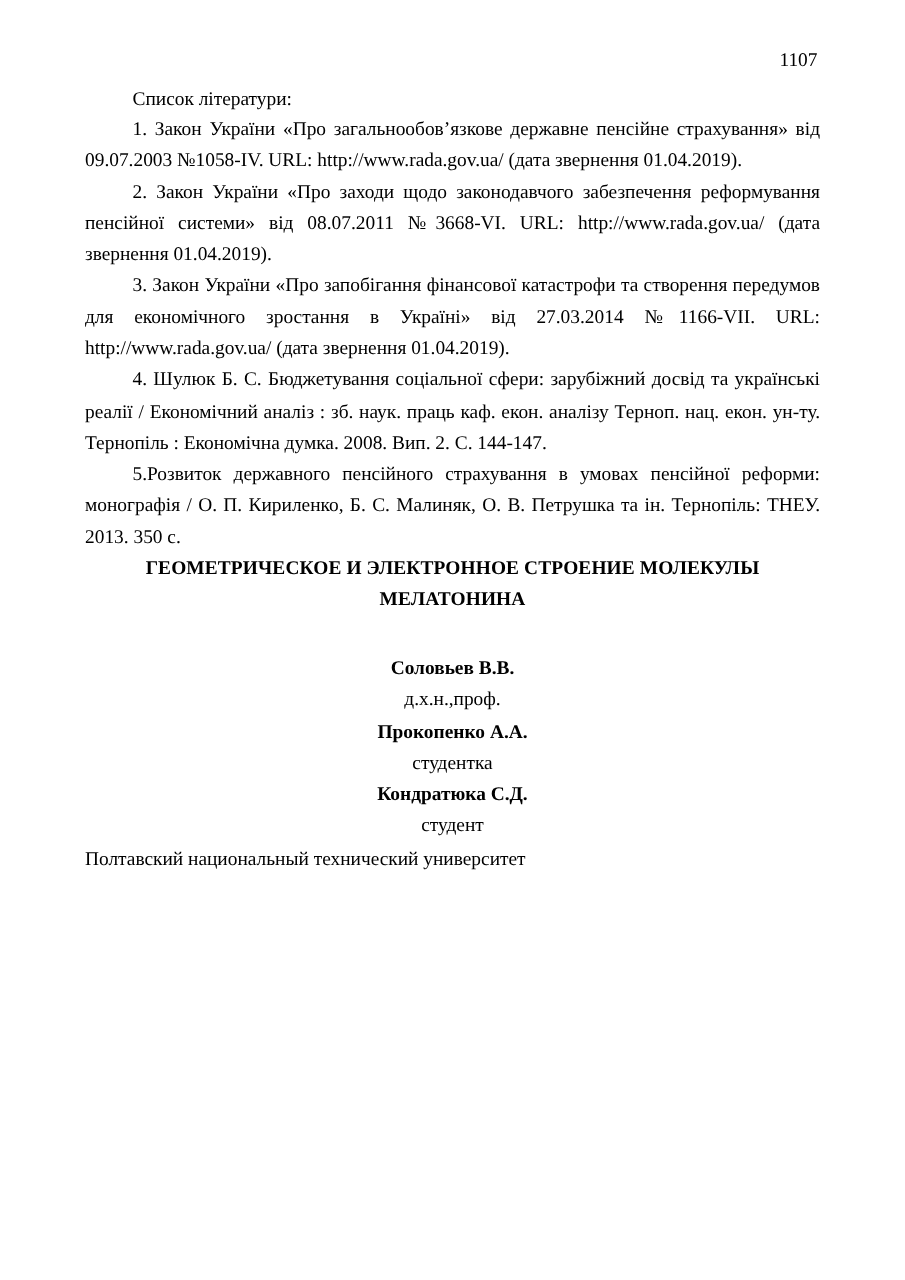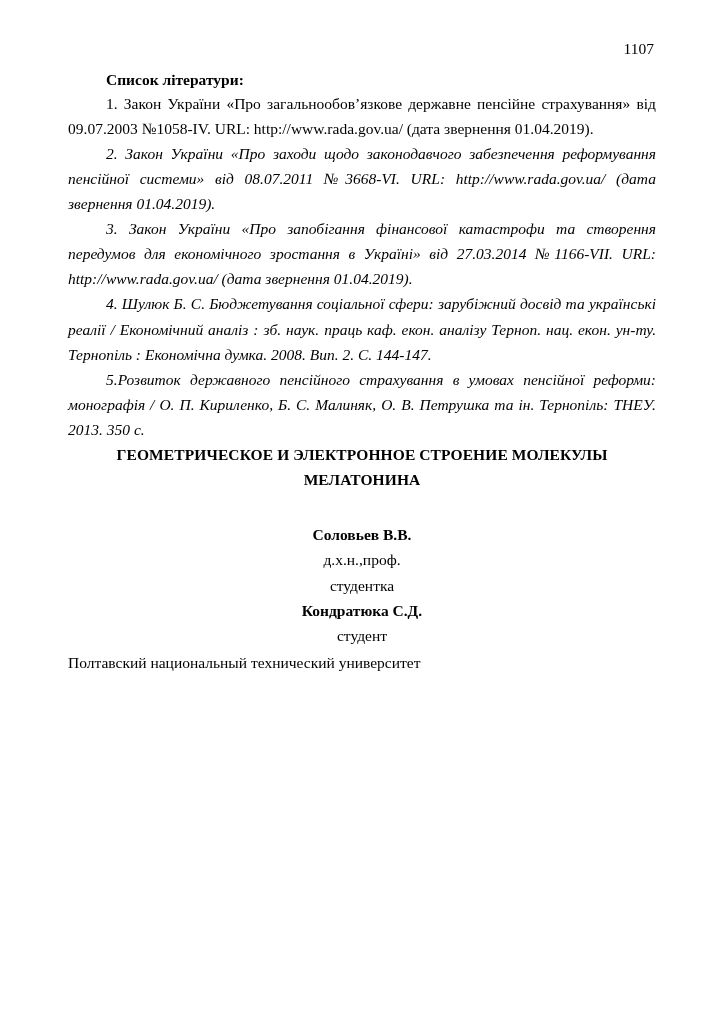--- a/index.html
+++ b/index.html
@@ -23,21 +23,21 @@
     position: relative;
   }
   .page-number {
     text-align: right;
     font-size: 15.5px;
     line-height: 1.2;
     margin: 0 0 12px 0;
     padding-right: 2px;
   }
   .section-heading {
-    font-weight: bold;
+    font-weight: normal;
     font-size: 15.5px;
     margin: 0 0 2px 0;
     text-indent: 38px;
   }
   p.body-text {
     font-size: 15.5px;
     line-height: 1.62;
     margin: 0;
     text-align: justify;
     text-indent: 38px;
@@ -63,21 +63,20 @@
   .authors .role {
     font-weight: normal;
   }
   .affiliation {
     margin-top: 2px;
     font-size: 15.5px;
     line-height: 1.62;
   }
   .ref-list p + p {
     margin-top: 0;
-    font-style: italic;
   }
 </style>
 </head>
 <body>
 
 <div class="page">
 
   <div class="page-number">1107</div>
 
   <div class="section-heading">Список літератури:</div>
@@ -91,20 +90,21 @@
   </div>
 
   <div class="title-block">
     <div>ГЕОМЕТРИЧЕСКОЕ И ЭЛЕКТРОННОЕ СТРОЕНИЕ МОЛЕКУЛЫ</div>
     <div>МЕЛАТОНИНА</div>
   </div>
 
   <div class="authors">
     <div class="name">Соловьев В.В.</div>
     <div class="role">д.х.н.,проф.</div>
+    <div class="name">Прокопенко А.А.</div>
     <div class="role">студентка</div>
     <div class="name">Кондратюка С.Д.</div>
     <div class="role">студент</div>
   </div>
 
   <div class="affiliation">
     <div>Полтавский национальный технический университет</div>
   </div>
 
 </div>

